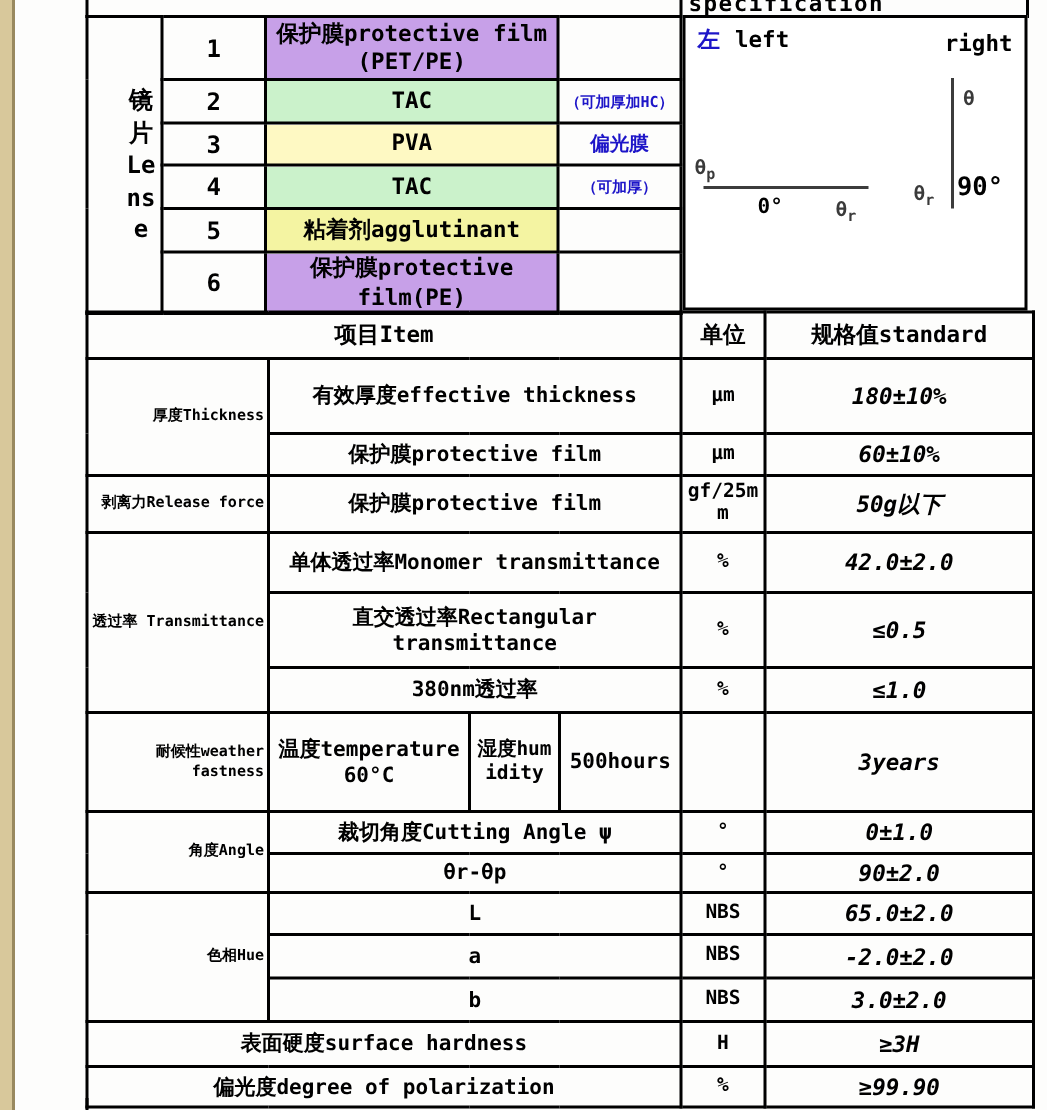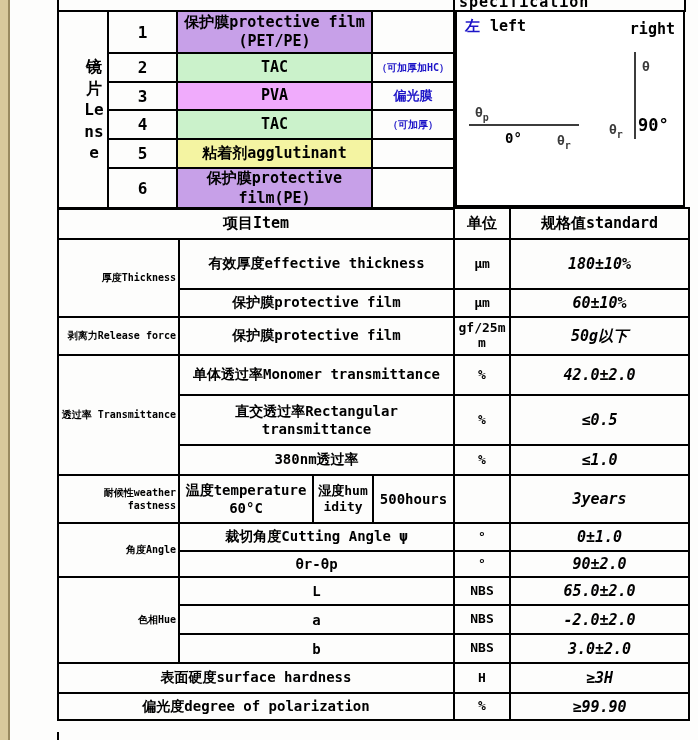--- a/index.html
+++ b/index.html
@@ -36,36 +36,36 @@
   
   .spec-box{position:absolute;left:455px;top:10px;width:230px;height:197px;border:2px solid #000;box-sizing:border-box;background:#fff;}
   .spec-box .abs{position:absolute;white-space:nowrap;}
   .d-left{left:8px;top:5px;font-size:15px;}
   .d-left .zh{color:#1d15c8;margin-right:10px;}
   .d-right{right:8px;top:8px;font-size:15px;}
   .d-hline{left:12px;top:112px;width:110px;height:0;border-top:2px solid #3c3c3c;}
   .d-vline{left:177px;top:40px;width:0;height:87px;border-left:2px solid #3c3c3c;}
   .greek{color:#3a3a3a;font-size:13px;}
   .greek sub{font-size:10px;}
-  .d-theta-p{left:18px;top:93px;text-align:center;}
+  .d-theta-p{left:6px;top:93px;text-align:center;}
   .d-zero{left:48px;top:118px;font-size:14px;}
   .d-theta-r1{left:100px;top:121px;}
   .d-theta-top{left:185px;top:47px;}
   .d-theta-r2{left:152px;top:110px;}
   .d-ninety{left:181px;top:103px;font-size:17px;}
 
   
   .spec-table{position:absolute;left:57px;top:207px;width:631px;font-size:14px;}
   .spec-table .cat{font-size:10px;line-height:1.35;text-align:right;}
   .spec-table .std{font-size:15px;font-style:italic;}
   .spec-table .unit-cell{font-size:13px;word-break:break-all;line-height:1.15;}
   .spec-table .hum{font-size:13px;word-break:break-all;line-height:1.25;}
   .spec-table .hdr{font-size:15px;}
   .r-h{height:31px;} .r1{height:50px;} .r2{height:28px;} .r3{height:38px;margin-top:12px;}
-  .r4{height:40px;} .r5{height:50px;} .r6{height:30px;} .r7{height:48px;}
+  .r4{height:40px;} .r5{height:50px;} .r6{height:30px;} .r7{height:66px;}
   .r8{height:28px;} .r9{height:26px;} .r10{height:28px;} .r11{height:29px;}
   .r12{height:29px;} .r13{height:30px;} .r14{height:27px;}
 </style>
 </head>
 <body>
 
 <div class="page">
   <div class="edge-strip"></div>
 
   <div class="spec-header-label">specification</div>
@@ -91,21 +91,21 @@
       <td class="layer-material" style="background-color: rgb(199, 160, 232);">保护膜protective film (PET/PE)</td>
       <td class="layer-note"></td>
     </tr>
     <tr class="lr2">
       <td class="layer-no">2</td>
       <td class="layer-material" style="background-color: rgb(203, 242, 203);">TAC</td>
       <td class="layer-note note-small">（可加厚加HC）</td>
     </tr>
     <tr class="lr3">
       <td class="layer-no">3</td>
-      <td class="layer-material" style="background-color: #f0abfc;">PVA</td>
+      <td class="layer-material" style="background-color: #fef9c3;">PVA</td>
       <td class="layer-note note-bold">偏光膜</td>
     </tr>
     <tr class="lr4">
       <td class="layer-no">4</td>
       <td class="layer-material" style="background-color: rgb(203, 242, 203);">TAC</td>
       <td class="layer-note note-small">（可加厚）</td>
     </tr>
     <tr class="lr5">
       <td class="layer-no">5</td>
       <td class="layer-material" style="background-color: rgb(244, 244, 162);">粘着剂agglutinant</td>

